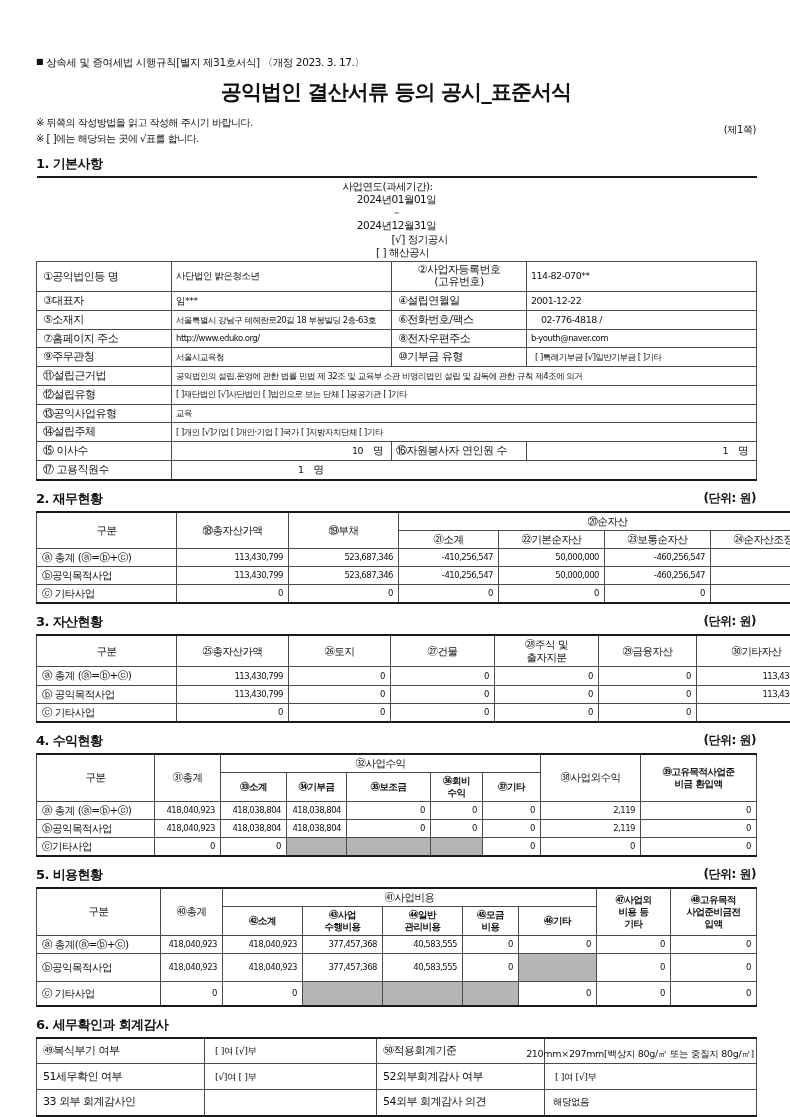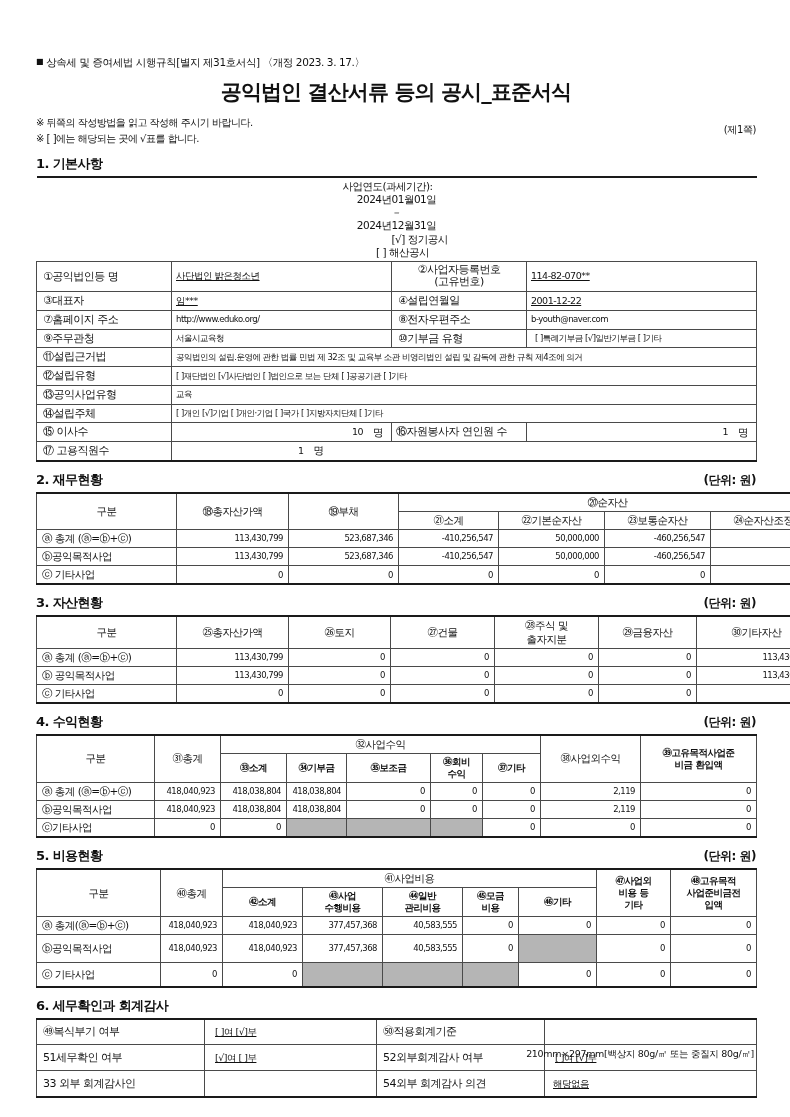--- a/index.html
+++ b/index.html
@@ -56,21 +56,20 @@
     position: absolute;
     right: 0;
     bottom: 9px;
     font-size: 10px;
     letter-spacing: -0.4px;
   }
 
   
   .sec-head {
     display: flex;
-    align-items: flex-end;
     justify-content: space-between;
     margin: 9px 0 3px 0;
   }
   .sec-title {
     font-size: 13px;
     font-weight: bold;
     letter-spacing: -0.6px;
     white-space: nowrap;
   }
   .sec-unit {
@@ -99,21 +98,20 @@
   .t-outer-bot  { border-bottom: 2px solid #1a1a1a !important; }
 
   .lbl {
     font-size: 11px;
     letter-spacing: -0.8px;
     white-space: nowrap;
   }
   .val {
     font-size: 9.5px;
     letter-spacing: -0.3px;
-    text-decoration: underline;
   }
   .val-sm {
     font-size: 8.5px;
     letter-spacing: -0.4px;
   }
   .ctr { text-align: center; }
   .num {
     text-align: right;
     font-size: 8.5px;
     letter-spacing: -0.2px;
@@ -225,20 +223,26 @@
 (고유번호)</td>
         <td class="val">114-82-070**</td>
       </tr>
       <tr>
         <td class="lbl" style="padding-left:6px">③대표자</td>
         <td class="val">임***</td>
         <td class="lbl" style="padding-left:6px">④설립연월일</td>
         <td class="val">2001-12-22</td>
       </tr>
       <tr>
+        <td class="lbl" style="padding-left:6px">⑤소재지</td>
+        <td class="val-sm" style="line-height:1.2">서울특별시 강남구 테헤란로20길 18 부봉빌딩 2층-63호</td>
+        <td class="lbl" style="padding-left:6px">⑥전화번호/팩스</td>
+        <td class="val" style="padding-left:14px">02-776-4818   /</td>
+      </tr>
+      <tr>
         <td class="lbl" style="padding-left:6px">⑦홈페이지 주소</td>
         <td class="val-sm">http://www.eduko.org/</td>
         <td class="lbl" style="padding-left:6px">⑧전자우편주소</td>
         <td class="val-sm">b-youth@naver.com</td>
       </tr>
       <tr>
         <td class="lbl" style="padding-left:6px">⑨주무관청</td>
         <td class="val-sm">서울시교육청</td>
         <td class="lbl" style="padding-left:6px">⑩기부금 유형</td>
         <td class="val-sm" style="padding-left:8px">[ ]특례기부금 [√]일반기부금 [ ]기타</td>

